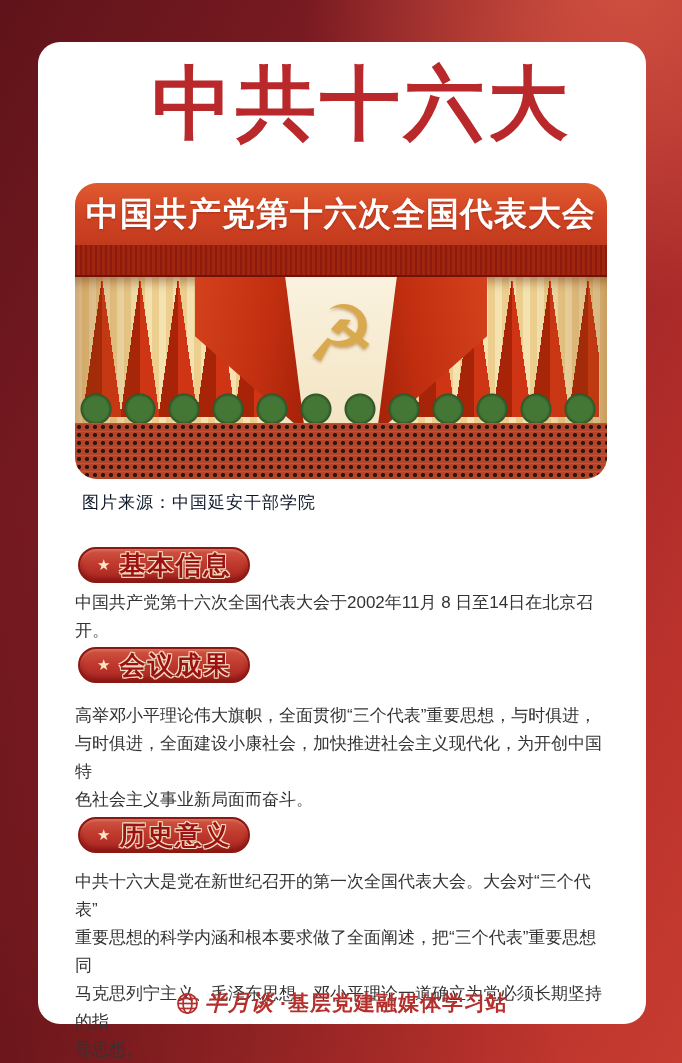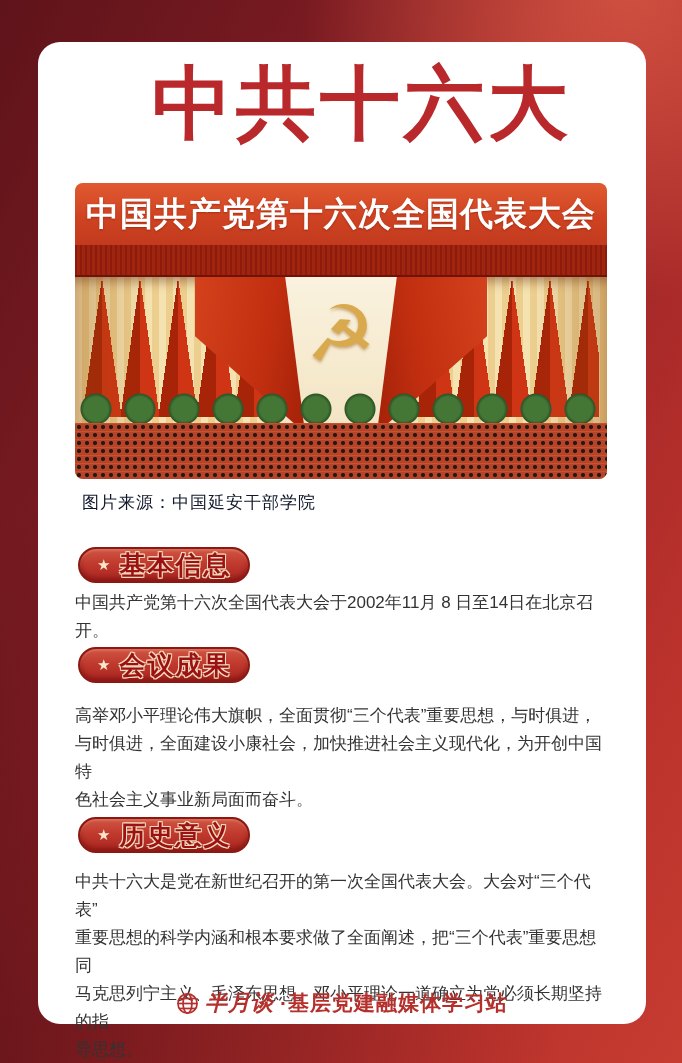--- a/index.html
+++ b/index.html
@@ -22,21 +22,21 @@
 
   .main-title {
     position:absolute; top:10px; left:0; width:100%;
     text-align:center; font-size:80px; line-height:104px; font-weight:900;
     letter-spacing:4px; color:#b9292b;margin-left:20px;
   }
 
   
   .photo {
     position:absolute; top:141px; left:37px; width:532px; height:296px;
-    border-radius:8px; overflow:hidden; background:#e8cf93;
+    border-radius:22px; overflow:hidden; background:#e8cf93;
   }
   .photo-banner {
     position:absolute; top:0; left:0; width:100%; height:62px;
     background:linear-gradient(180deg,#e05a30 0%, #cf4322 55%, #c23a1e 100%);
     color:#fff; font-weight:700; font-size:33px; line-height:62px;
     text-align:center; white-space:nowrap; letter-spacing:1px;
     text-shadow:0 1px 2px rgba(120,20,0,.45);
   }
   .photo-fringe {
     position:absolute; top:62px; left:0; width:100%; height:32px;

